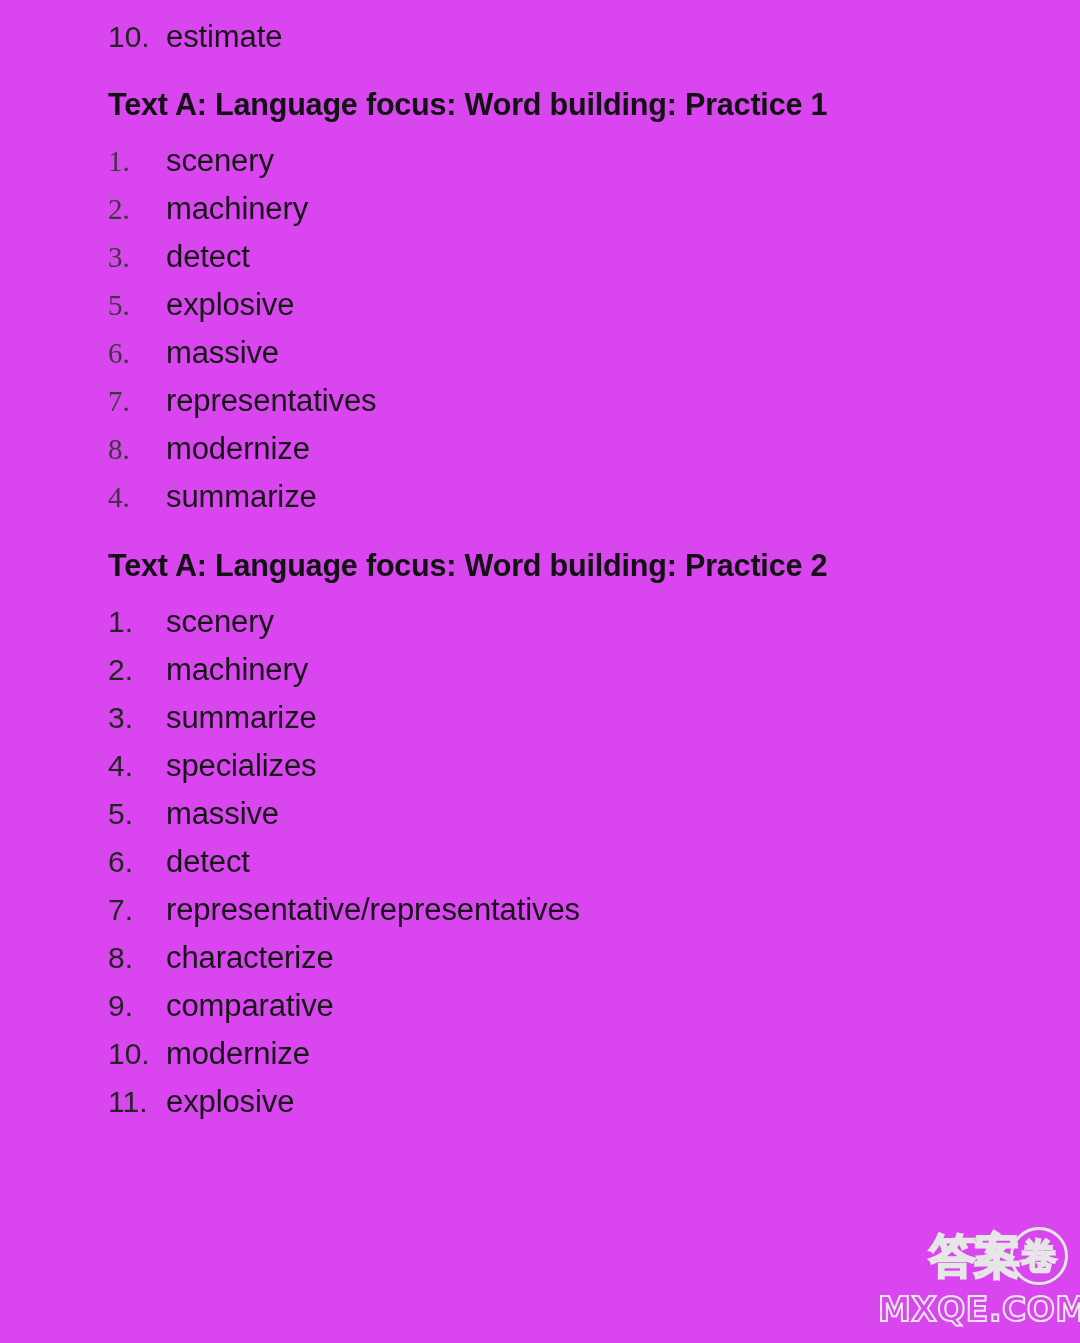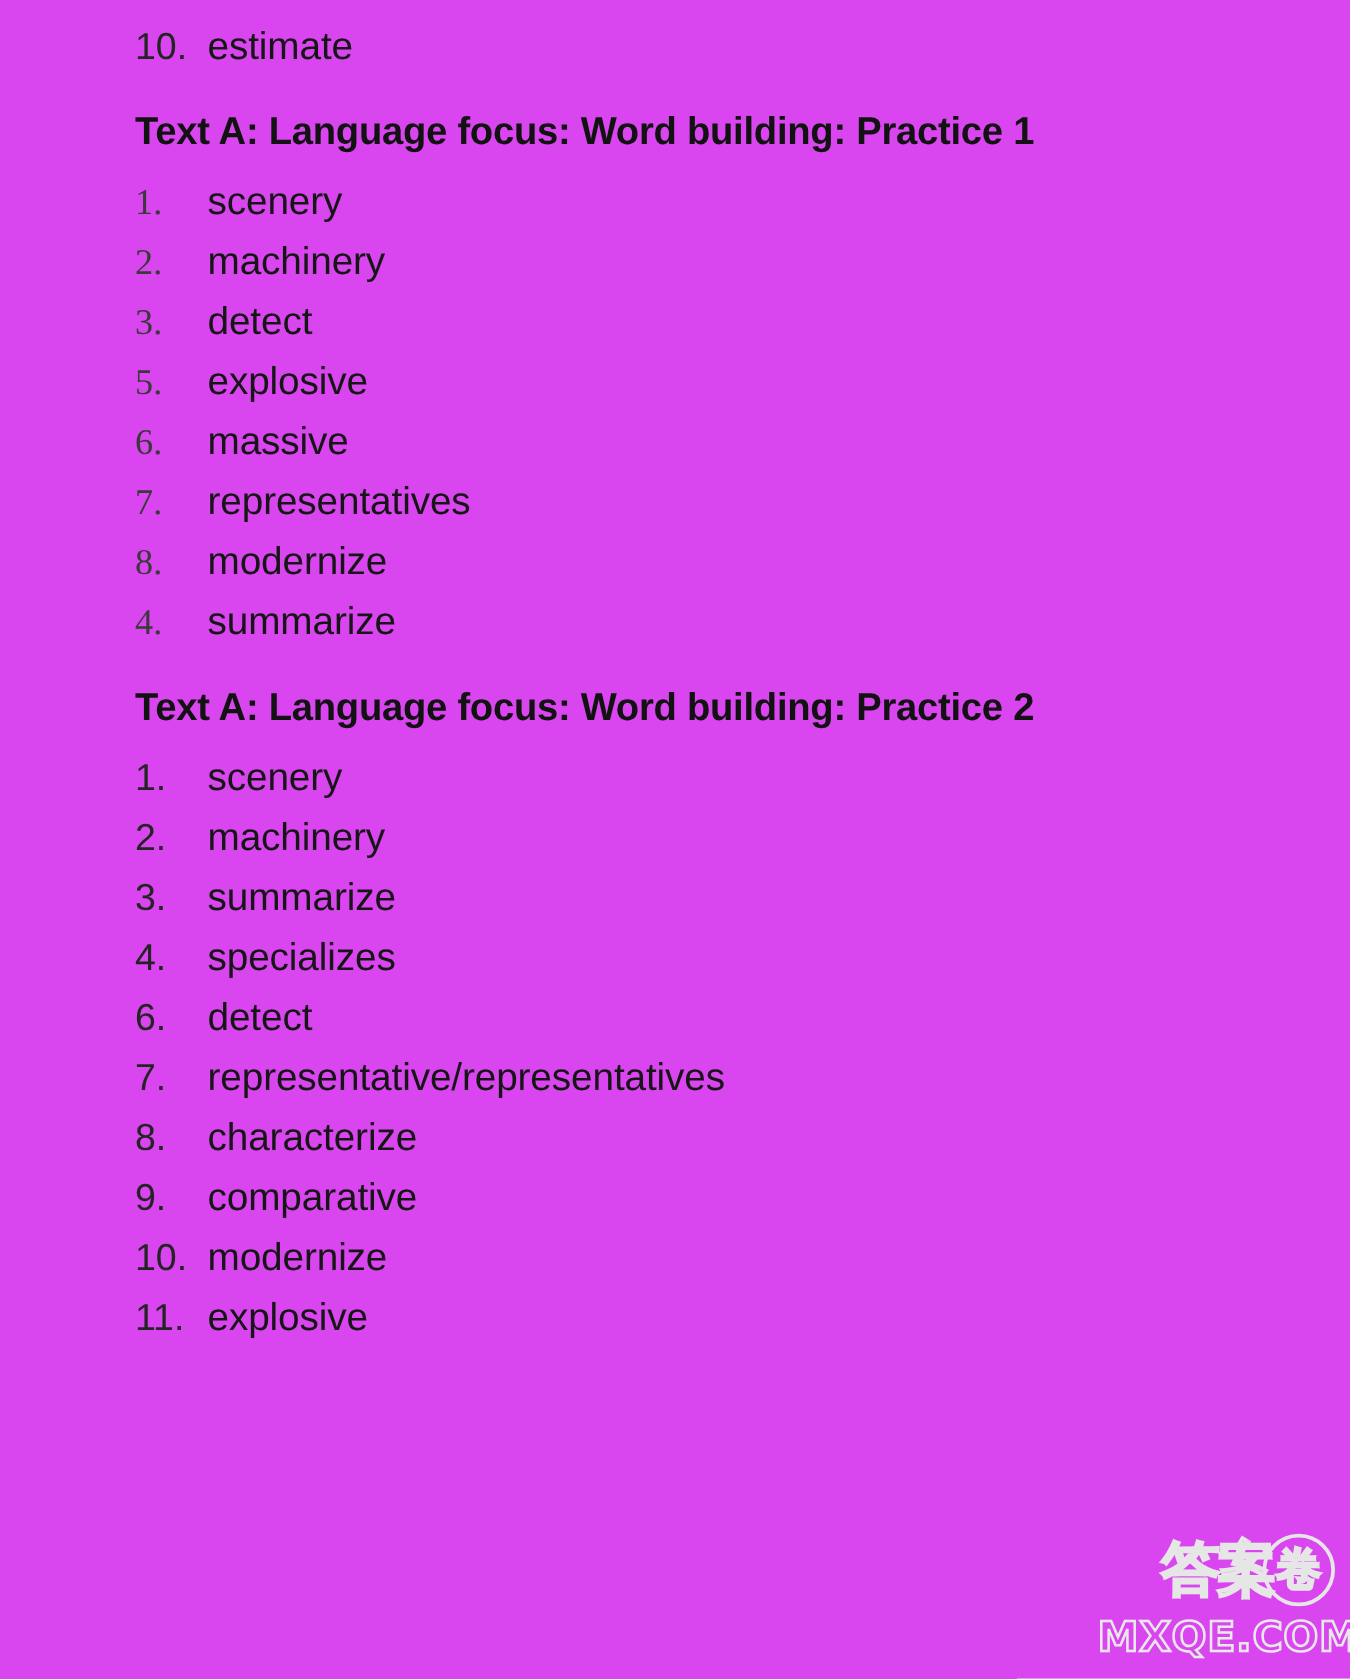--- a/index.html
+++ b/index.html
@@ -218,20 +218,23 @@
       <li class="answer-row">
         <span class="row-num">2.</span><span class="row-word">machinery</span>
       </li>
       <li class="answer-row">
         <span class="row-num">3.</span><span class="row-word">summarize</span>
       </li>
       <li class="answer-row">
         <span class="row-num">4.</span><span class="row-word">specializes</span>
       </li>
       <li class="answer-row">
+        <span class="row-num">5.</span><span class="row-word">massive</span>
+      </li>
+      <li class="answer-row">
         <span class="row-num">6.</span><span class="row-word">detect</span>
       </li>
       <li class="answer-row">
         <span class="row-num">7.</span><span class="row-word">representative/representatives</span>
       </li>
       <li class="answer-row">
         <span class="row-num">8.</span><span class="row-word">characterize</span>
       </li>
       <li class="answer-row">
         <span class="row-num">9.</span><span class="row-word">comparative</span>

